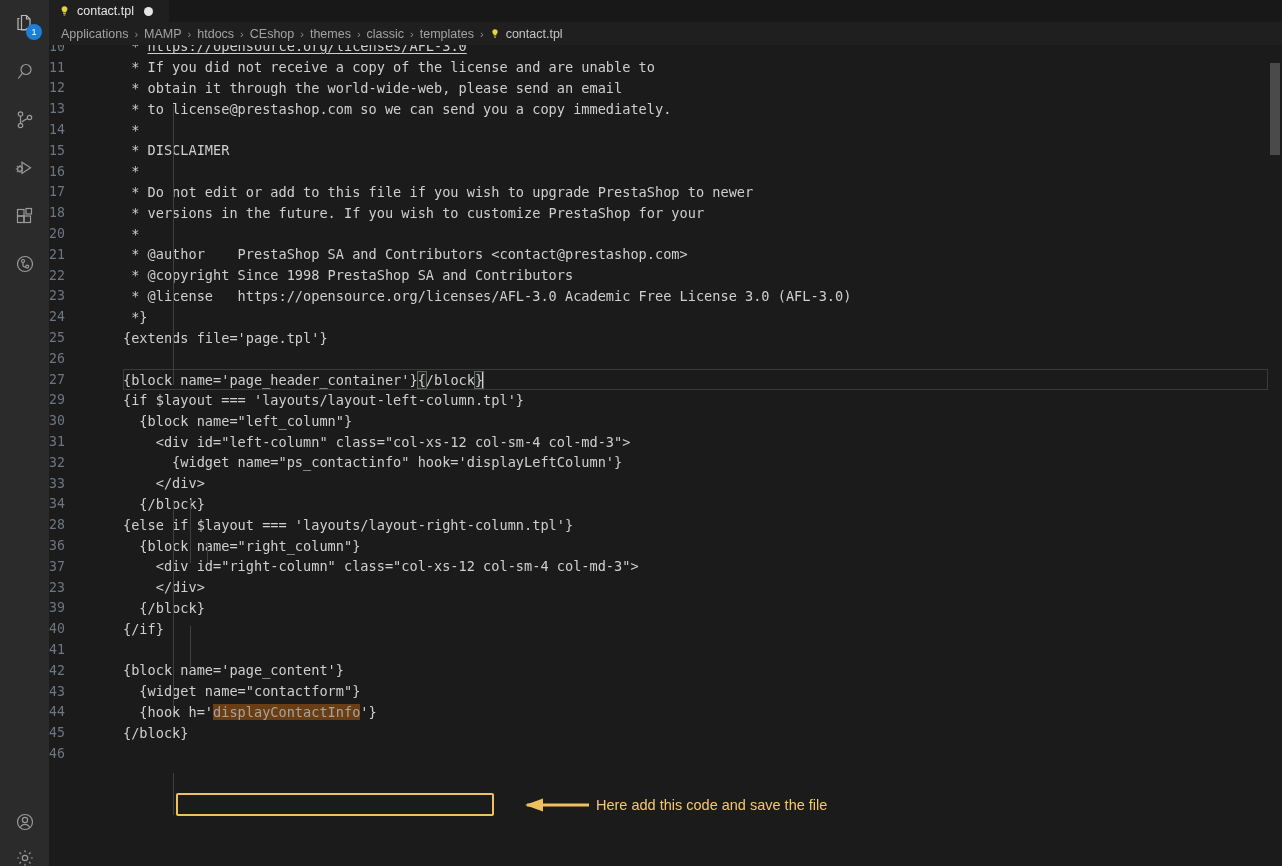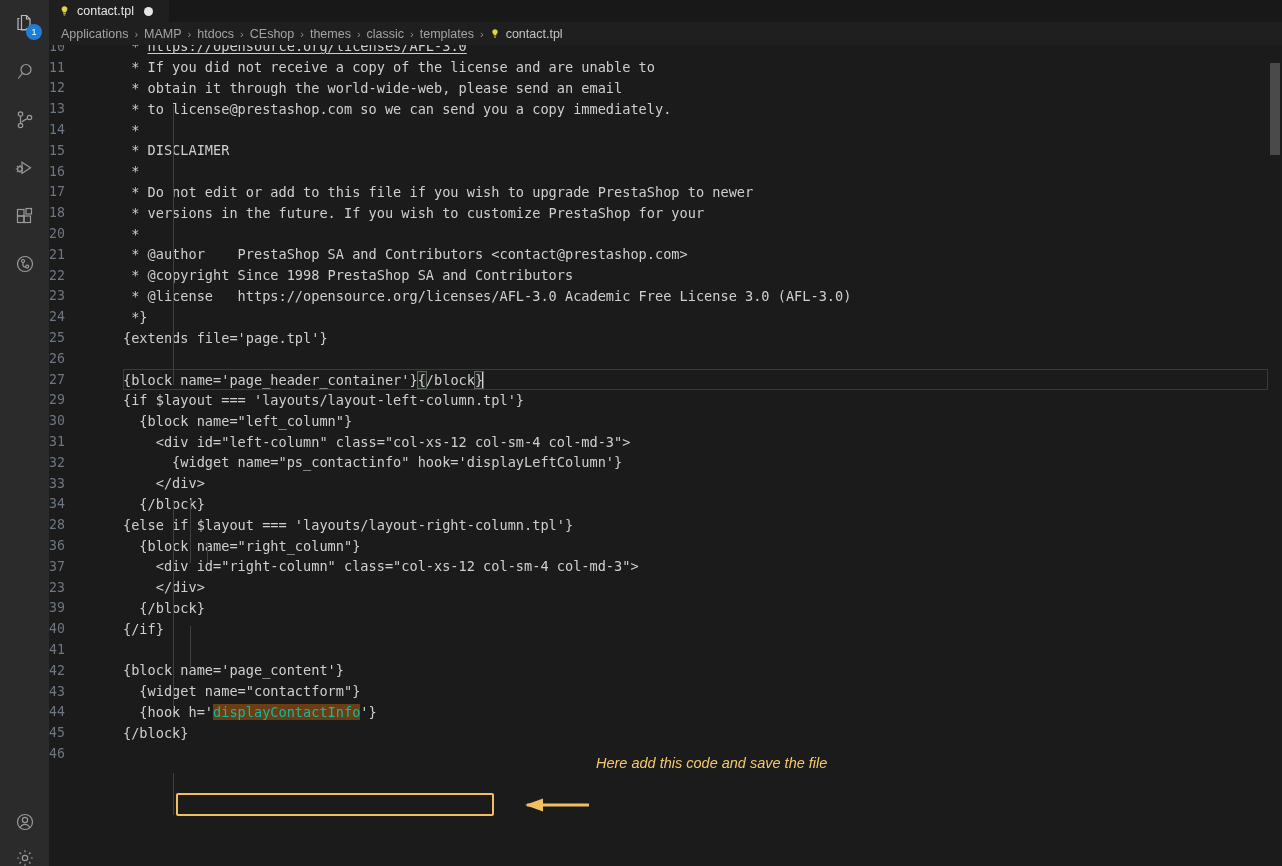--- a/index.html
+++ b/index.html
@@ -206,21 +206,21 @@
     width: 1px;
     background: #404040;
     top: 0;
     bottom: 0;
     pointer-events: none;
   }
 
   
   .hl-word {
     background: #6a3e12;
-    color: #14b8a6;
+    color: #a3a3a3;
   }
   
   .anno-box {
     position: absolute;
     border: 2px solid #f0c060;
     border-radius: 2px;
     box-sizing: border-box;
     pointer-events: none;
   }
   .anno-arrow {
@@ -413,21 +413,21 @@
       <div class="guide" style="left:158px; top:497px; height:21px;"></div>
       <div class="guide" style="left:141px; top:581px; height:42px;"></div>
       <div class="guide" style="left:124px; top:728px; height:42px;"></div>
       <div class="guide" style="left:124px; top:60px; height:280px;"></div>
 
       <div class="anno-box" style="left:127px; top:748px; width:318px; height:23px;"></div>
       <svg class="anno-arrow" style="left:452px; top:748px;" width="90" height="24" viewBox="0 0 90 24">
         <path d="M88 12 H26" stroke="#f0c060" stroke-width="3.2" fill="none"></path>
         <path d="M24 12 L42 5.5 L42 18.5 Z" fill="#f0c060"></path>
       </svg>
-      <div class="anno-text" style="left:547px; top:710px;font-style:italic;">Here add this code and save the file</div>
+      <div class="anno-text" style="left:547px; top:752px;">Here add this code and save the file</div>
 
       <div class="vscroll">
         <div class="vscroll-thumb"></div>
       </div>
     </div>
 
   </div>
 </div>
 
 </body></html>

